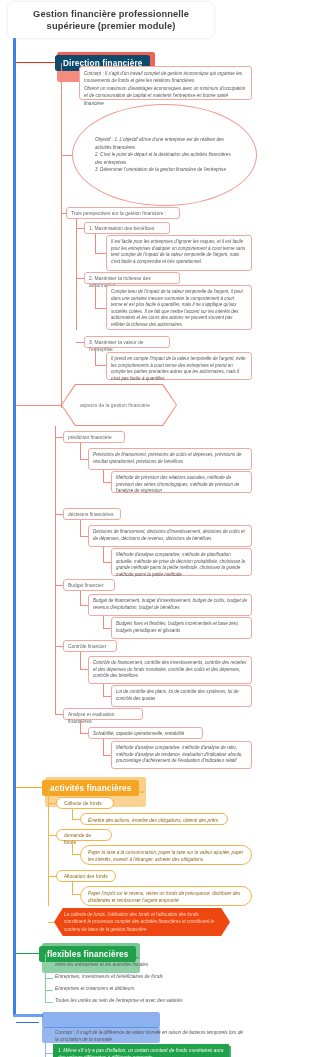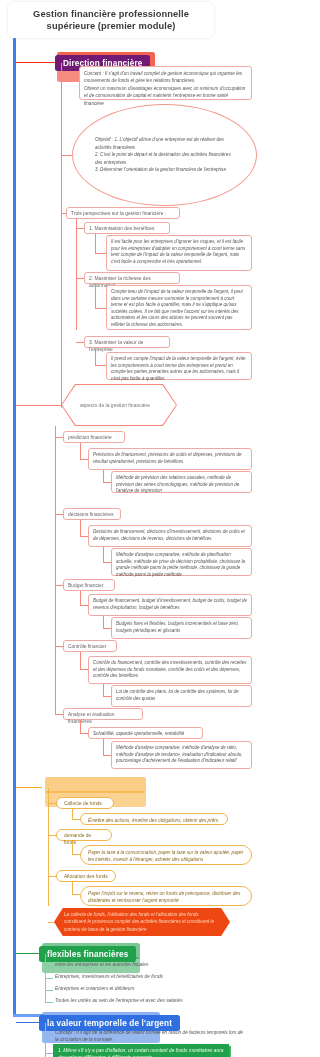--- a/index.html
+++ b/index.html
@@ -154,21 +154,21 @@
   <div class="title-card">
     <span>Gestion financière professionnelle supérieure (premier module)</span>
   </div>
 
   <div class="trunk"></div>
   <div class="trunk-foot"></div>
 
   <div class="h" style="left:16px;top:62px;width:39px;background:#ef2e18;height:1.4px;"></div>
   <div class="pill-ghost" style="left:57px;top:52px;width:98px;background:#ef2e18;"></div>
   <div class="pill-ghost" style="left:57px;top:66px;width:98px;background:#ef2e18;opacity:.55;"></div>
-  <div class="pill" style="left:55px;top:55px;background:#701a75;">
+  <div class="pill" style="left:55px;top:55px;background:#0c4a6e;">
     <span>Direction financière</span>
   </div>
 
   <div class="v" style="left:61px;top:63px;width:1.3px;height:345px;background:#f5887a;"></div>
 
   <div class="h" style="left:61px;top:75px;width:18px;background:#f5887a;"></div>
   <div class="box" style="left:79px;top:66px;width:173px;height:34px;">
     <span style="white-space:pre-line;">Concept : Il s'agit d'un travail complet de gestion économique qui organise les mouvements de fonds et gère les relations financières.
 Obtenir un maximum d'avantages économiques avec un minimum d'occupation et de consommation de capital et maintenir l'entreprise en bonne santé financière</span>
   </div>
@@ -300,20 +300,23 @@
   </div>
   <div class="v" style="left:103px;top:739px;width:1.2px;height:16px;background:#f5887a;"></div>
   <div class="h" style="left:103px;top:755px;width:8px;background:#f5887a;"></div>
   <div class="box tiny" style="left:111px;top:741px;width:141px;height:28px;">
     <span>Méthode d'analyse comparative, méthode d'analyse de ratio, méthode d'analyse de tendance, évaluation d'indicateur absolu, pourcentage d'achèvement de l'évaluation d'indicateur relatif</span>
   </div>
 
   <div class="h" style="left:16px;top:787px;width:26px;background:#f5a524;height:1.4px;"></div>
   <div class="pill-ghost" style="left:45px;top:777px;width:101px;background:#f5a524;opacity:.55;"></div>
   <div class="pill-ghost" style="left:45px;top:791px;width:101px;background:#f5a524;opacity:.5;"></div>
+  <div class="pill" style="left:42px;top:780px;background:#f5a524;">
+    <span>activités financières</span>
+  </div>
 
   <div class="v" style="left:48px;top:788px;width:1.4px;height:76px;background:#f0b44a;"></div>
 
   <div class="h" style="left:48px;top:803px;width:8px;background:#f0b44a;"></div>
   <div class="obox lab" style="left:56px;top:797px;width:58px;height:12px;">
     <span>Collecte de fonds</span>
   </div>
   <div class="v" style="left:72px;top:809px;width:1.2px;height:10px;background:#f0b44a;"></div>
   <div class="h" style="left:72px;top:819px;width:8px;background:#f0b44a;"></div>
   <div class="obox cap" style="left:80px;top:813px;width:148px;height:12px;">
@@ -370,23 +373,20 @@
     <span>Entreprises et créanciers et débiteurs</span>
   </div>
   <div class="h" style="left:45px;top:1002px;width:8px;background:#7fd49b;"></div>
   <div class="gitem" style="left:55px;top:998px;">
     <span>Toutes les unités au sein de l'entreprise et avec des salariés</span>
   </div>
 
   <div class="h" style="left:16px;top:1022px;width:23px;background:#2f6fe0;height:1.4px;"></div>
   <div class="pill-ghost" style="left:42px;top:1012px;width:118px;background:#2f6fe0;opacity:.55;"></div>
   <div class="pill-ghost" style="left:42px;top:1027px;width:118px;background:#2f6fe0;opacity:.5;"></div>
-  <div class="pill" style="left:39px;top:1015px;background:#2f6fe0;">
-    <span>la valeur temporelle de l'argent</span>
-  </div>
 
   <div class="v" style="left:45px;top:1023px;width:1.3px;height:34px;background:#8fb6f0;"></div>
 
   <div class="h" style="left:45px;top:1034px;width:8px;background:#8fb6f0;"></div>
   <div class="bnote" style="left:55px;top:1029px;width:190px;">
     <span>Concept : Il s'agit de la différence de valeur formée en raison de facteurs temporels lors de la circulation de la monnaie.</span>
   </div>
 
   <div class="h" style="left:45px;top:1053px;width:8px;background:#8fb6f0;"></div>
   <div class="gbox-ghost" style="left:55px;top:1046px;width:176px;height:17px;"></div>

